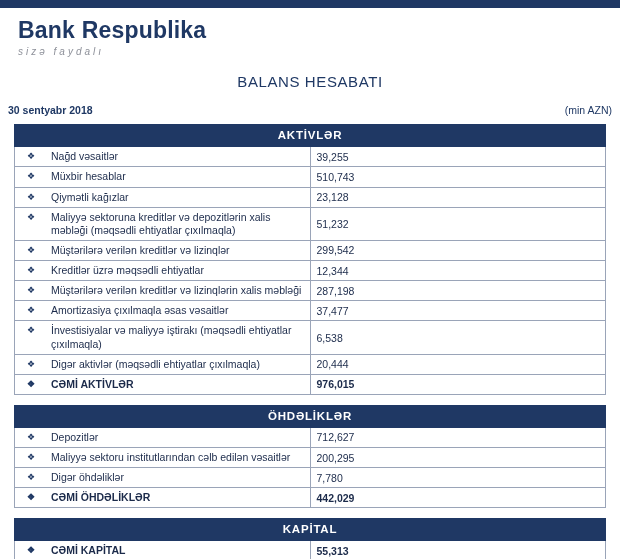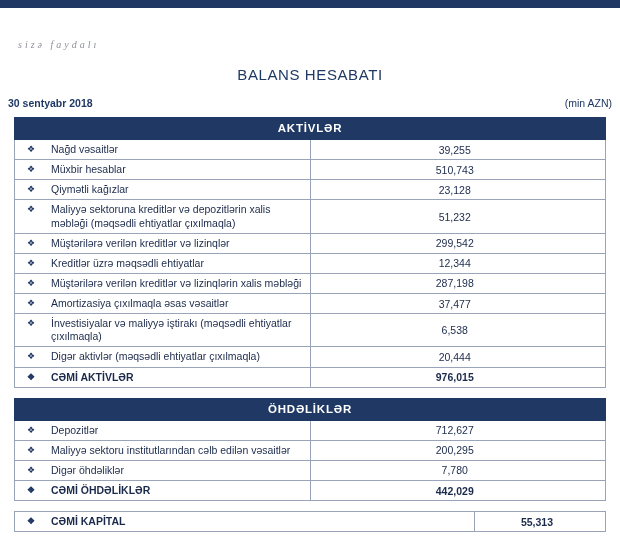--- a/index.html
+++ b/index.html
@@ -32,23 +32,22 @@
     font-size: 23px;
     font-weight: bold;
     color: #1f3864;
     letter-spacing: 0.2px;
     line-height: 1.1;
   }
   .brand-tag {
     font-size: 10px;
     color: #8d9099;
     letter-spacing: 3px;
-    margin-top: 21px;
+    margin-top: 3px;
     font-style: italic;
-    font-family: Liberation Serif, serif;
   }
   .doc-title {
     text-align: center;
     font-size: 15px;
     font-weight: normal;
     color: #1f3864;
     letter-spacing: 0.6px;
     margin-top: 16px;
   }
   .meta-row {
@@ -94,23 +93,23 @@
     border: 1px solid #9aa4b8;
     font-size: 10.5px;
     color: #1b2a4a;
     padding: 3px 6px;
     vertical-align: middle;
   }
   td.label {
     padding-left: 6px;
   }
   td.value {
-    text-align: center;
+    text-align: left;
     width: 112px;
-    padding-right: 12px;
+    padding-right: 3px;
   }
   .bullet-row {
     display: flex;
     align-items: flex-start;
   }
   .bullet {
     color: #1f3864;
     font-size: 9px;
     width: 20px;
     flex: 0 0 20px;
@@ -131,20 +130,21 @@
   }
 </style>
 </head>
 <body>
 
 <div class="page">
 
   <div class="topbar"></div>
 
   <div class="brand">
+    <div class="brand-name">Bank Respublika</div>
     <div class="brand-tag">sizə faydalı</div>
   </div>
 
   <div class="doc-title">BALANS HESABATI</div>
 
   <div class="meta-row">
     <div class="meta-date">30 sentyabr 2018</div>
     <div class="meta-unit">(min AZN)</div>
   </div>
 
@@ -296,20 +296,23 @@
             <span class="txt">CƏMİ ÖHDƏLİKLƏR</span>
           </div>
         </td>
         <td class="value">442,029</td>
       </tr>
     </tbody>
       </table>
 
     <table class="fin">
       <tbody>
+          <tr class="sec-head">
+        <th colspan="2">KAPİTAL</th>
+      </tr>
       <tr class="total">
         <td class="label">
           <div class="bullet-row">
             <span class="bullet">❖</span>
             <span class="txt">CƏMİ KAPİTAL</span>
           </div>
         </td>
         <td class="value">55,313</td>
       </tr>
     </tbody>

